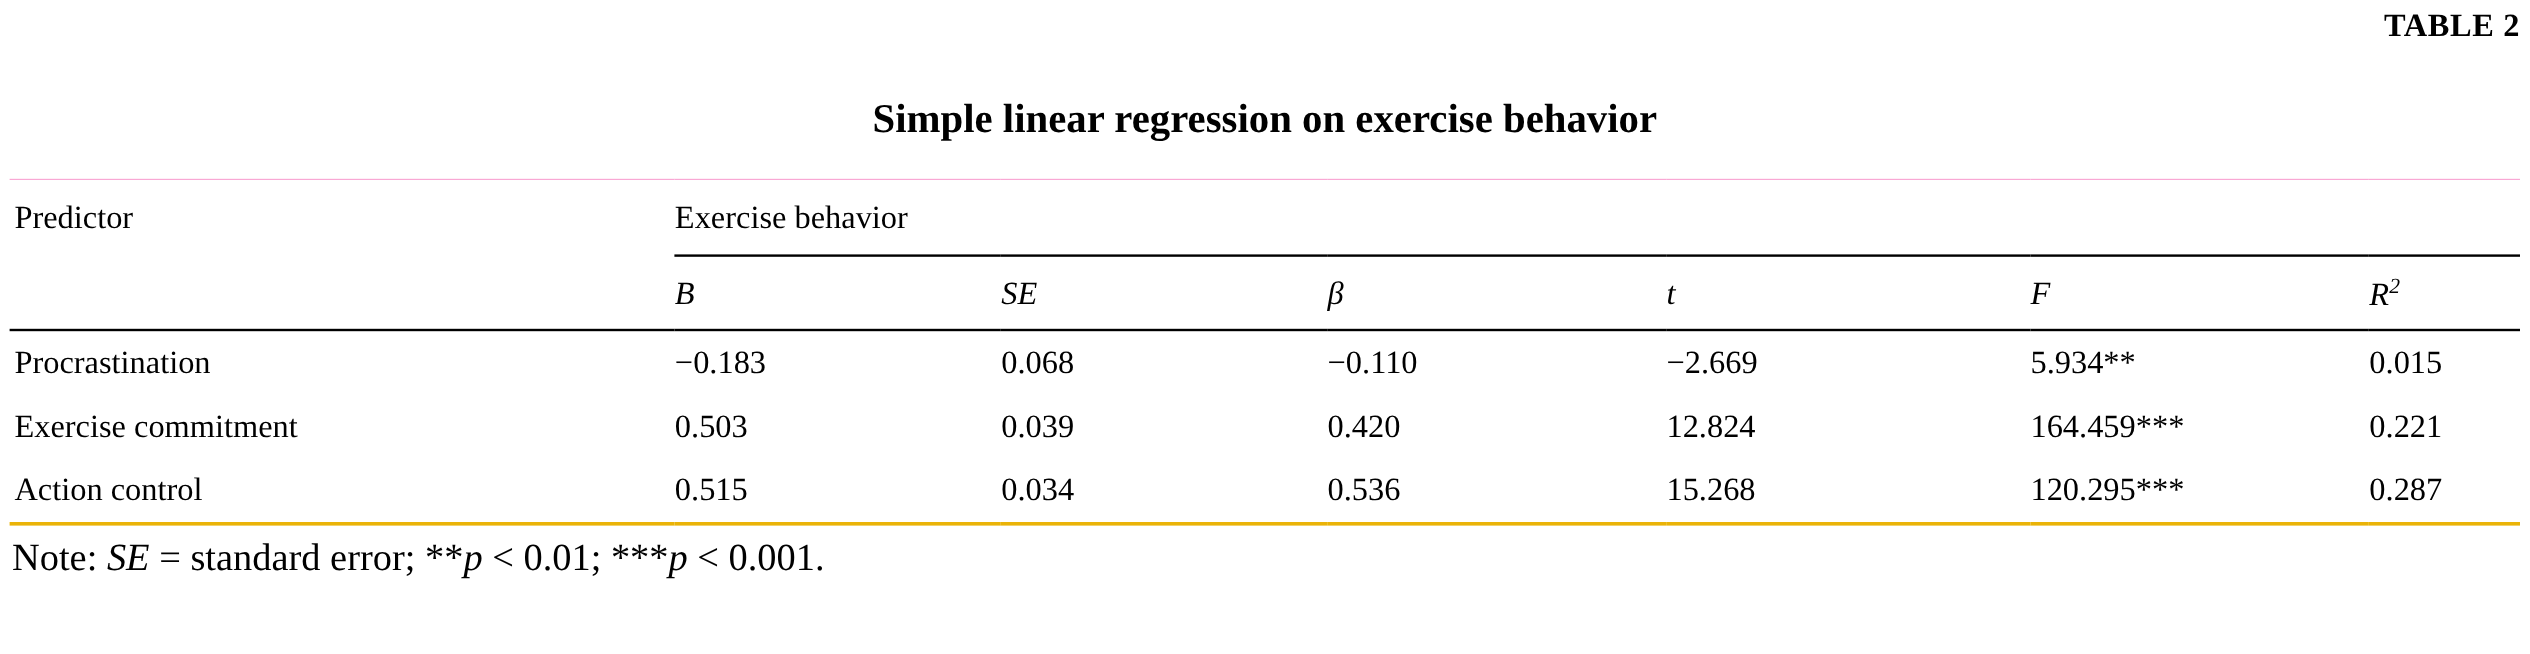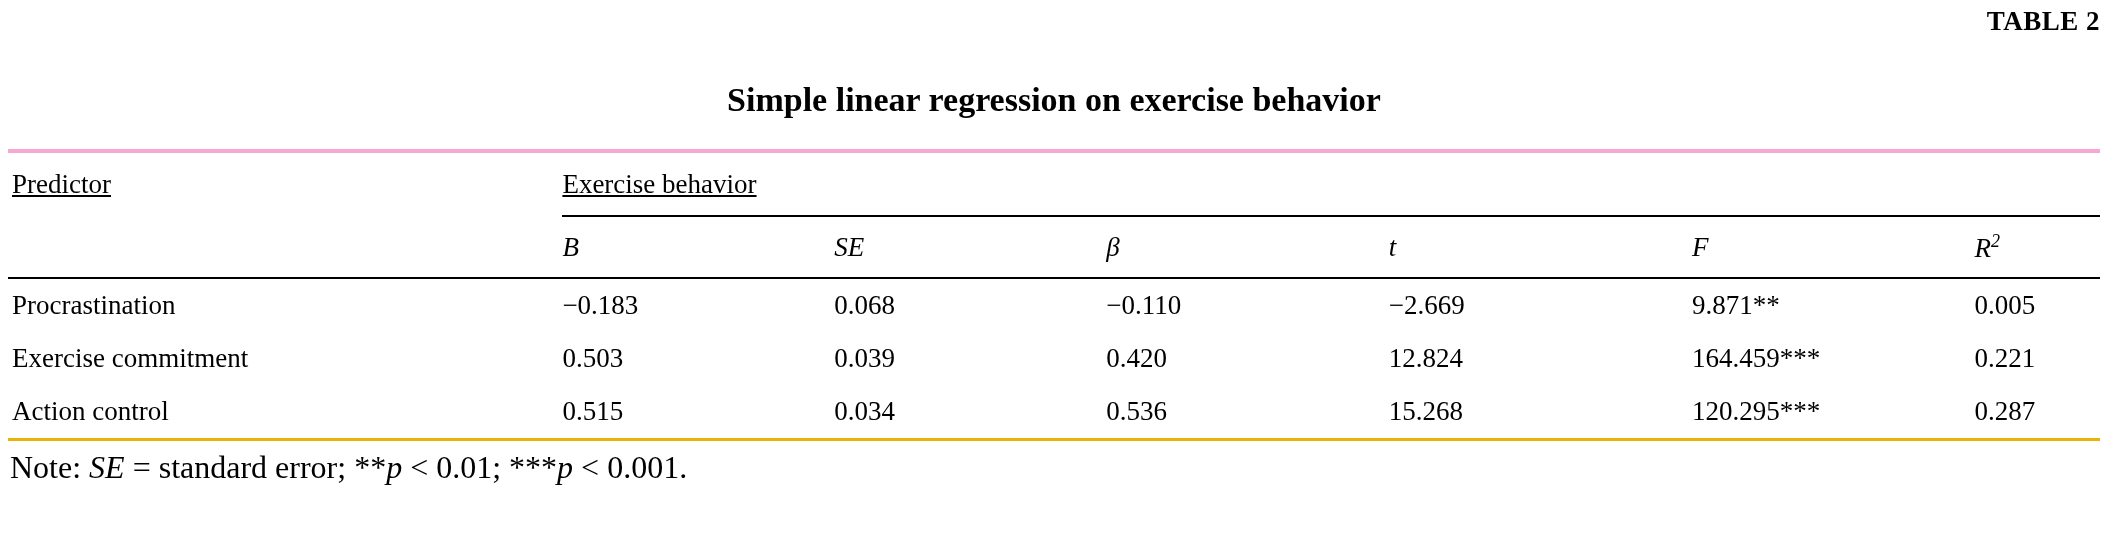--- a/index.html
+++ b/index.html
@@ -40,22 +40,21 @@
     table-layout: fixed;
   }
   table.main td, table.main th {
     text-align: left;
     vertical-align: middle;
     padding: 0;
     font-size: 27px;
     font-weight: normal;
   }
   .rule-top td {
-    border-top: 4px solid #f9a8d4;
-    text-decoration: underline;
+    border-top: 1px solid #f9a8d4;
   }
   .rule-bottom td {
     border-bottom: 3px solid #eab308;
   }
   .row-group-head td {
     height: 62px;
   }
   .row-subhead td {
     height: 60px;
   }
@@ -153,22 +152,22 @@
       <tr class="thinline">
         <td colspan="7"></td>
       </tr>
 
       <tr class="row-data">
         <td class="cell-label">Procrastination</td>
         <td>−0.183</td>
         <td>0.068</td>
         <td>−0.110</td>
         <td>−2.669</td>
-        <td>9.871**</td>
-        <td>0.005</td>
+        <td>5.934**</td>
+        <td>0.015</td>
       </tr>
 
       <tr class="row-data">
         <td class="cell-label">Exercise commitment</td>
         <td>0.503</td>
         <td>0.039</td>
         <td>0.420</td>
         <td>12.824</td>
         <td>164.459***</td>
         <td>0.221</td>

